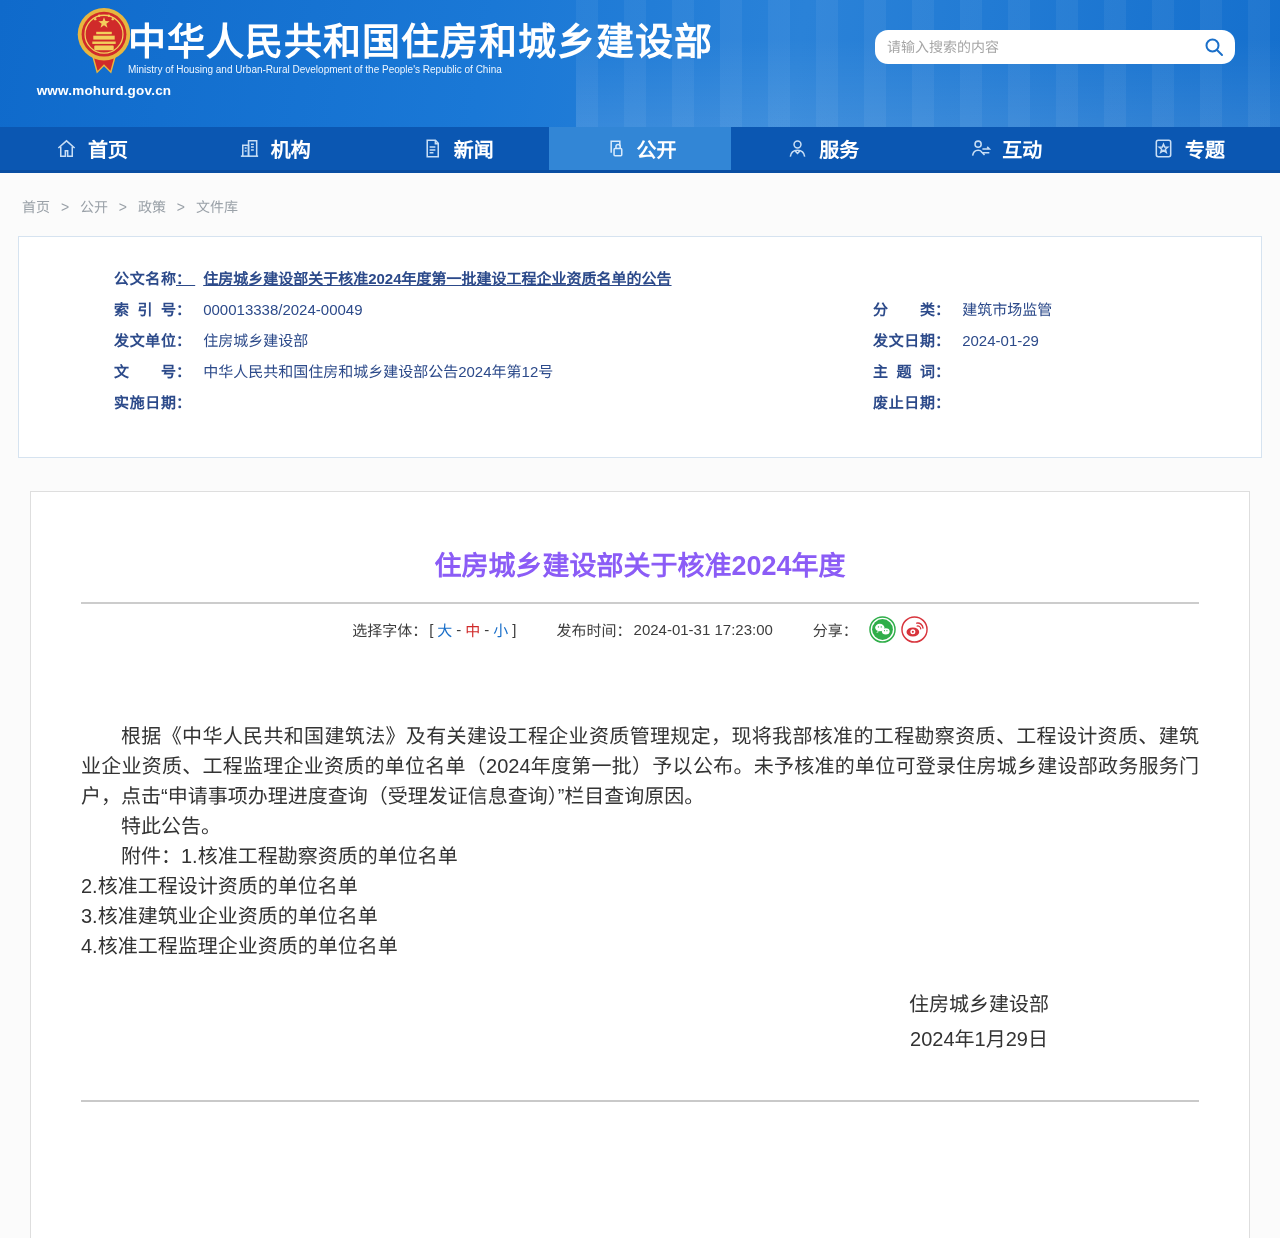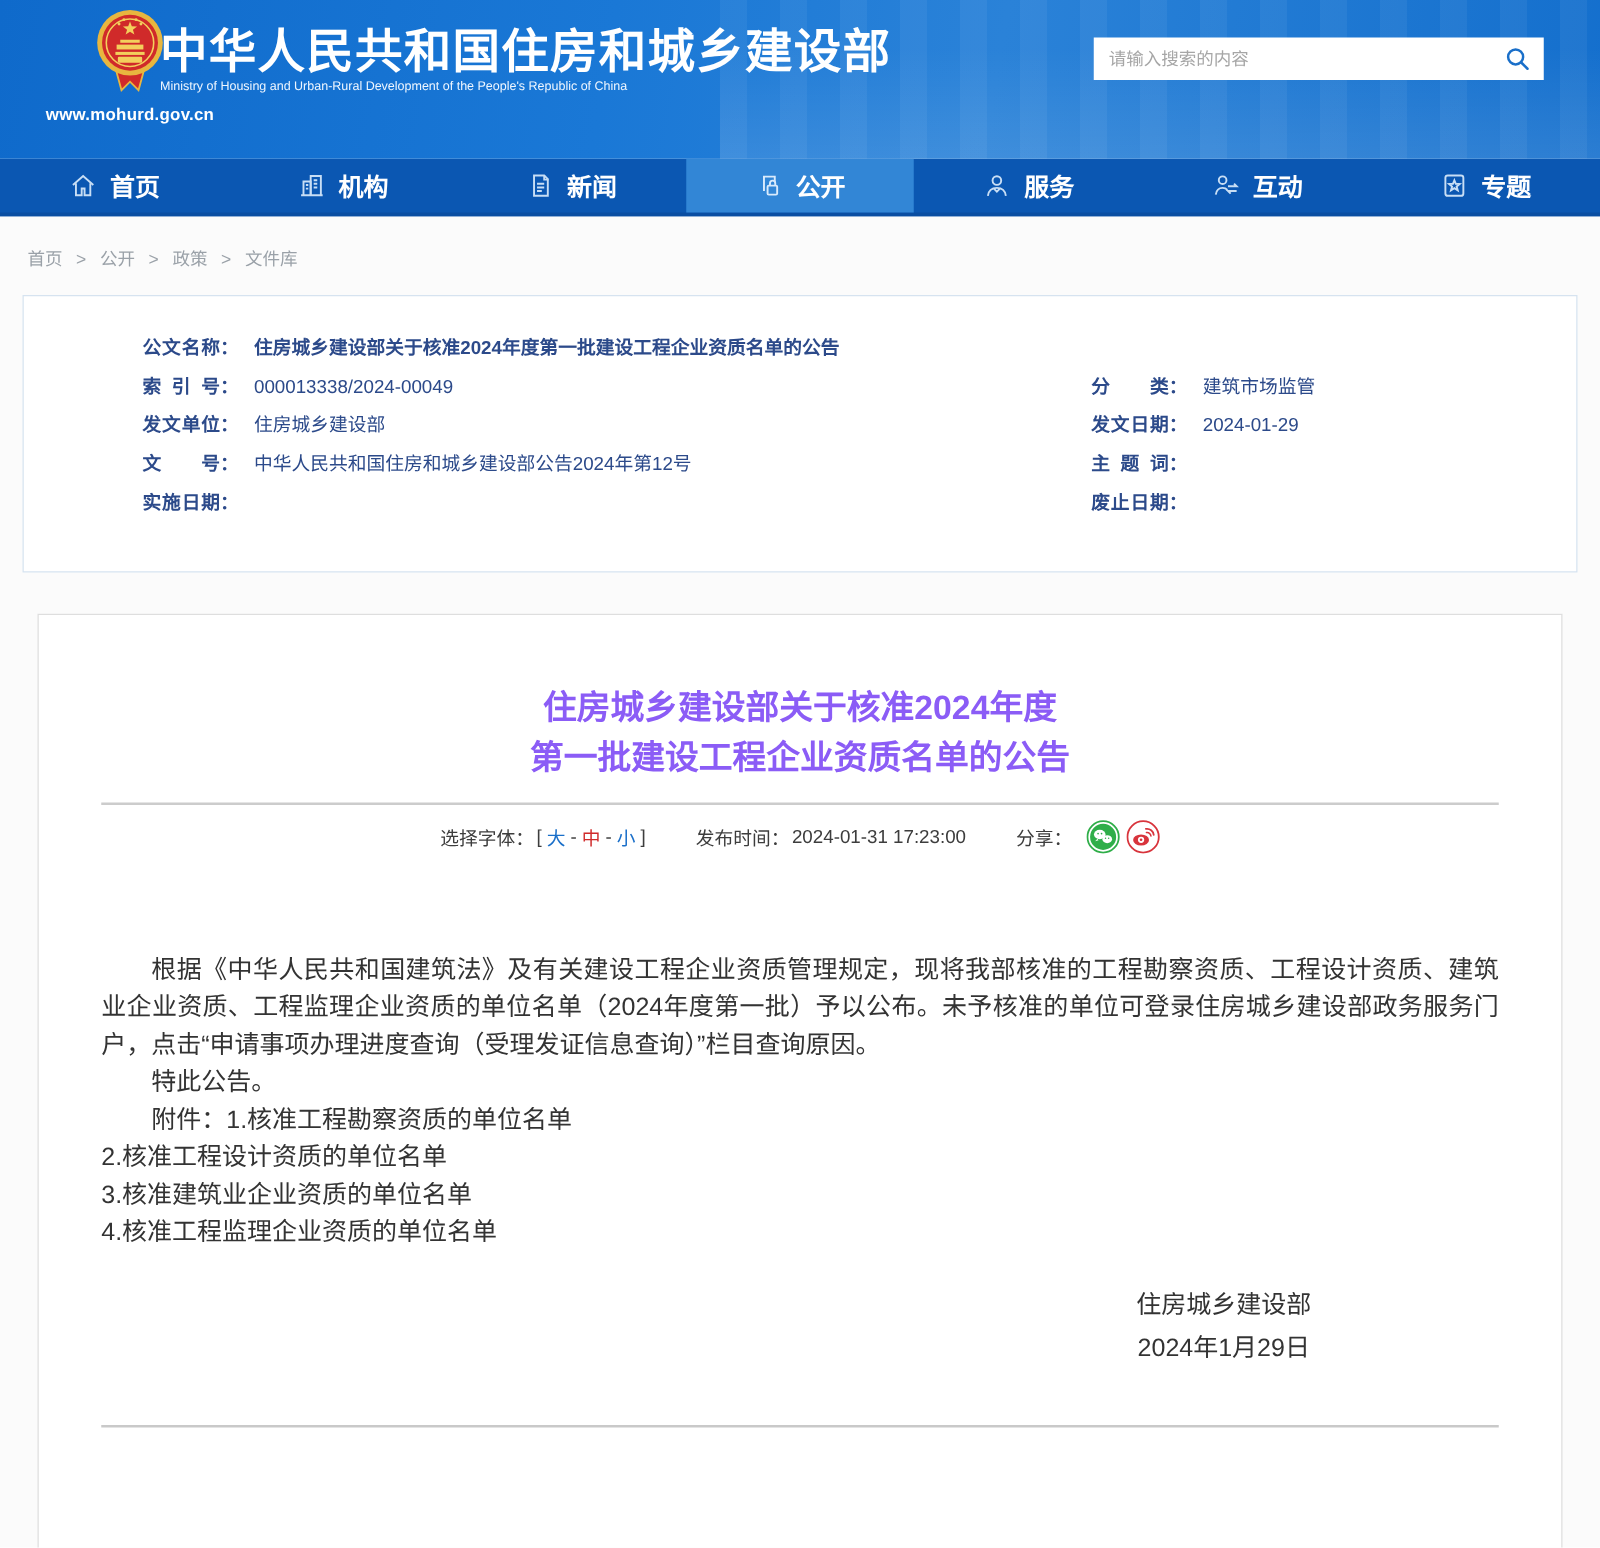--- a/index.html
+++ b/index.html
@@ -22,21 +22,21 @@
       linear-gradient(to top, rgba(255,255,255,0.10), rgba(255,255,255,0) 70%);
     pointer-events:none;
   }
   .emblem-wrap { position:absolute; left:28px; top:6px; width:152px; text-align:center; z-index:2; }
   .site-url { color:#fff; font-weight:bold; font-size:13.5px; margin-top:1px; letter-spacing:.2px; }
   .title-wrap { position:absolute; left:128px; top:20px; z-index:2; }
   .site-title { margin:0; color:#fff; font-size:38px; font-weight:bold; letter-spacing:1px; line-height:44px;}
   .site-subtitle { color:#eef6ff; font-size:10px; margin-top:0; }
   .search-box {
     position:absolute; right:45px; top:30px; width:360px; height:34px;
-    background:#fff; border-radius:0; display:flex; align-items:center; z-index:3;
+    background:#fff; border-radius:13px; display:flex; align-items:center; z-index:3;
   }
   .search-box input { flex:1; height:100%; border:none; outline:none; background:transparent;
     padding:0 10px 0 12px; font-size:14px; color:#333; font-family:inherit; }
   .search-box input::placeholder { color:#a6a6a6; }
   .search-btn { border:none; background:none; padding:0 10px 0 0; cursor:pointer; display:flex; align-items:center; }
 
   
   .main-nav { display:flex; height:46px; background:#0b57b2; border-bottom:3px solid #0a4ea2; }
   .nav-item { flex:1; display:flex; align-items:center; justify-content:center; gap:10px;
     color:#fff; font-size:20px; font-weight:bold; cursor:pointer; }
@@ -49,21 +49,21 @@
   .breadcrumb .sep { margin:0 7px; }
 
   
   .meta-card {
     margin:20px 18px 0; background:#fff; border:1px solid #d6e3f0;
     display:grid; grid-template-columns:1fr 368px;
     padding:32px 20px 33px 95px;
     font-size:15px; color:#2c4a8a;
   }
   .meta-field { line-height:20px; margin-bottom:11px; }
-  .meta-field.full { grid-column:1 / -1; }
+  .meta-field.full { grid-column:1 / -1;text-decoration:underline; }
   .meta-label { display:inline-block; width:62px; text-align:justify; text-align-last:justify; font-weight:bold; }
   .meta-colon { font-weight:bold; }
   .meta-value { margin-left:8px; }
   .meta-value.strong { font-weight:bold; }
 
   
   .content-card { margin:33px 30px 0; background:#fff; border:1px solid #dedede; padding:54px 50px 40px; min-height:760px; }
   .doc-title { margin:0; text-align:center; font-size:27px; line-height:40px; font-weight:bold; color:#8b5cf6; }
   .title-divider { border-bottom:2px solid #ccc; margin-top:16px; }
   .meta-row { margin-top:12px; display:flex; justify-content:center; align-items:center; font-size:15px; color:#3d3d3d; }
@@ -233,21 +233,20 @@
   </div>
   <div class="meta-field">
     <span class="meta-label">废止日期</span><span class="meta-colon">：</span>
     <span class="meta-value"></span>
   </div>
 </section>
 
 <section class="content-card">
   <h2 class="doc-title">
     <div>住房城乡建设部关于核准2024年度</div>
-    <div>第一批建设工程企业资质名单的公告</div>
   </h2>
   <div class="title-divider"></div>
 
   <div class="meta-row">
     <span>选择字体：</span>
     <span class="fs-bracket">[</span>
     <span class="fs-size c-blue">大</span>
     <span class="fs-sep">-</span>
     <span class="fs-size c-red">中</span>
     <span class="fs-sep">-</span>

